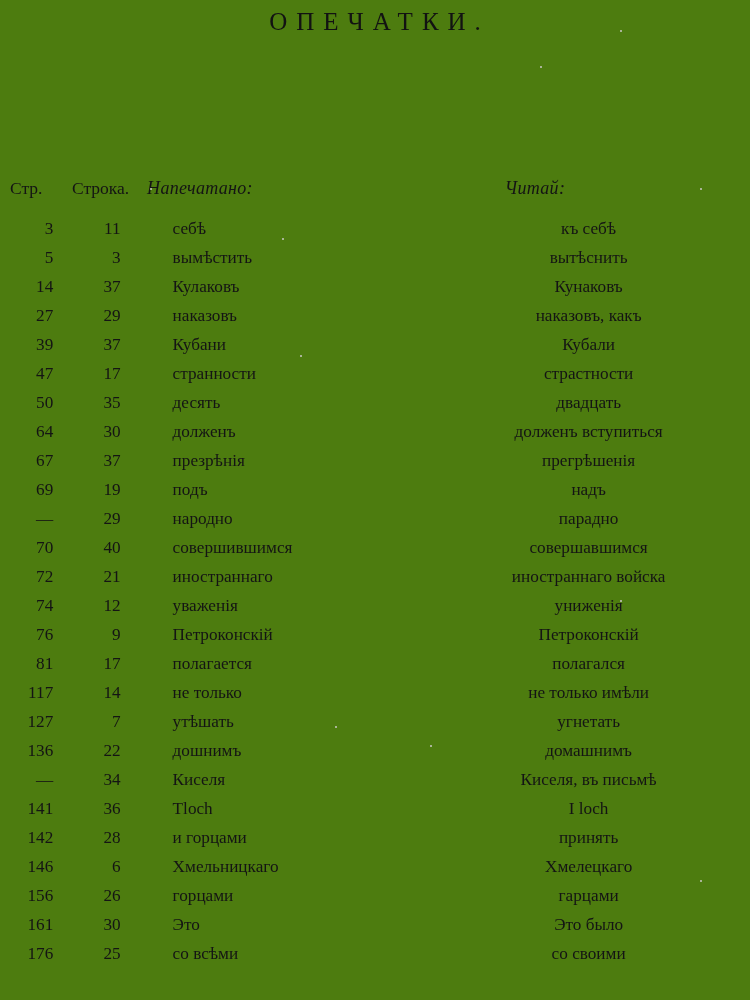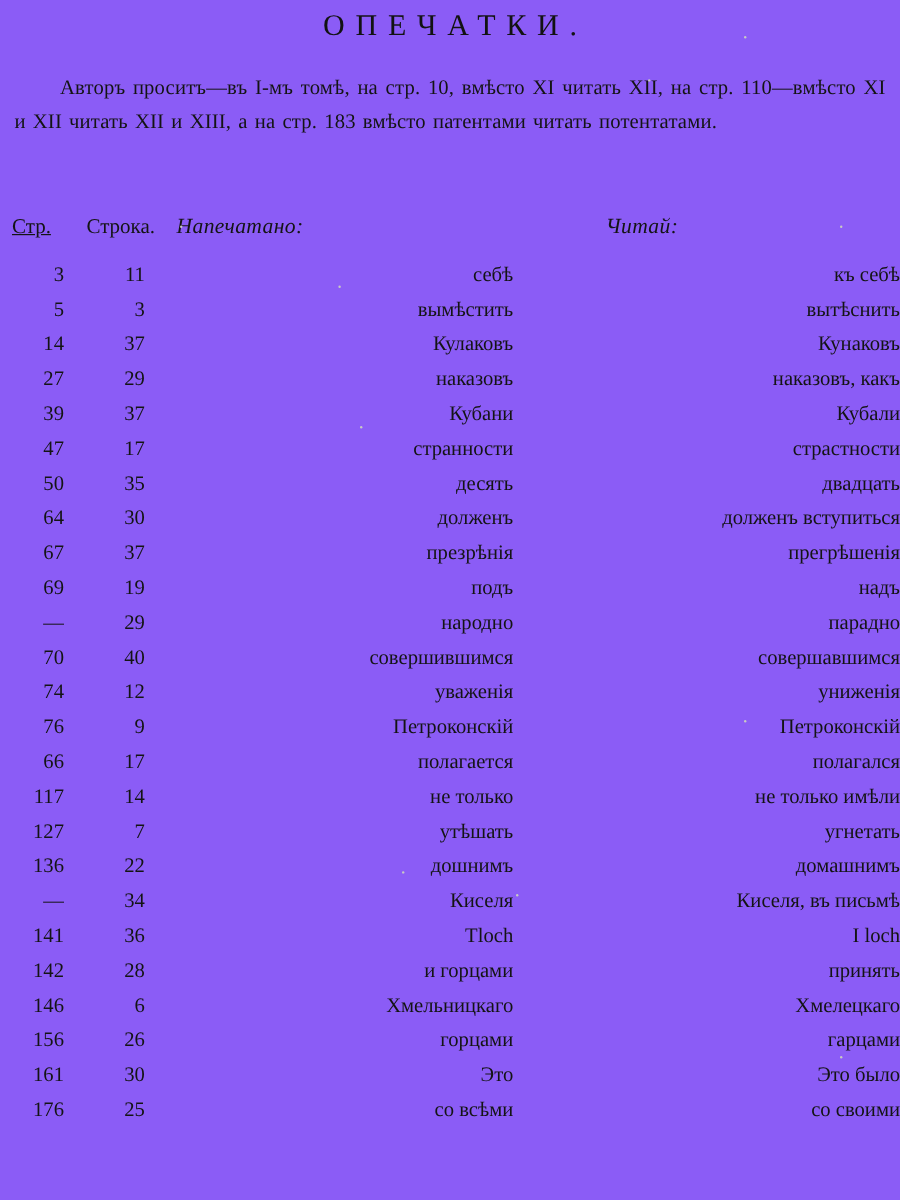--- a/index.html
+++ b/index.html
@@ -12,21 +12,21 @@
     height: 1000px;
     overflow: hidden;
     font-family: "Liberation Serif", "DejaVu Serif", serif;
     color: #141414;
     position: relative;
   }
   .page {
     position: relative;
     width: 750px;
     height: 1000px;
-    background: #8b5cf6;
+    background: #4d7c0f;
   }
 
   
   .doc-title {
     position: absolute;
     top: 8px;
     left: 0;
     width: 750px;
     text-align: center;
     font-size: 25px;
@@ -59,21 +59,21 @@
     left: 0;
     width: 750px;
     height: 28px;
   }
   .ch {
     position: absolute;
     font-size: 17.5px;
     color: #141414;
     white-space: nowrap;
   }
-  .ch-str   { left: 10px;  top: 0; text-decoration: underline; }
+  .ch-str   { left: 10px;  top: 0; }
   .ch-stroka{ left: 72px;  top: 0; }
   .ch-print {
     left: 0; top: 0; width: 400px; text-align: center;
     font-style: italic; font-size: 18px; letter-spacing: 0.3px;
   }
   .ch-read {
     left: 410px; top: 0; width: 250px; text-align: center;
     font-style: italic; font-size: 18px; letter-spacing: 0.3px;
   }
 
@@ -89,39 +89,38 @@
   .errata-table td {
     padding: 0;
     font-size: 17.2px;
     line-height: 29px;
     color: #141414;
     vertical-align: baseline;
     white-space: nowrap;
   }
   td.c-page   { width: 58px;  text-align: right;  padding-right: 12px; }
   td.c-line   { width: 62px;  text-align: right;  padding-right: 10px; }
-  td.c-printed{ width: 278px; text-align: right;   padding-left: 42px; }
-  td.c-read   { width: 352px; text-align: right;   padding-left: 0px; margin-top: 31px; }
+  td.c-printed{ width: 278px; text-align: left;   padding-left: 42px; }
+  td.c-read   { width: 352px; text-align: center;   padding-left: 0px; margin-top: 31px; }
 
   
   .speckle {
     position: absolute;
     background: #c9c9c4;
     border-radius: 50%;
     pointer-events: none;
   }
 </style>
 </head>
 <body>
 
 <div class="page">
 
   <div class="doc-title">ОПЕЧАТКИ.</div>
 
-  <div class="intro"><span class="lead-indent"></span><span>Авторъ проситъ—въ I-мъ томѣ, на стр. 10, вмѣсто XI читать XII, на стр. 110—вмѣсто XI и XII читать XII и XIII, а на стр. 183 вмѣсто патентами читать потентатами.</span></div>
 
   <div class="col-headers">
     <div class="ch ch-str">Стр.</div>
     <div class="ch ch-stroka">Строка.</div>
     <div class="ch ch-read">Читай:</div>
     <div class="ch ch-print">Напечатано:</div>
   </div>
 
   <table class="errata-table">
     <tbody>
@@ -191,33 +190,39 @@
           <td class="c-printed">народно</td>
           <td class="c-read">парадно</td>
         </tr>
         <tr>
           <td class="c-page">70</td>
           <td class="c-line">40</td>
           <td class="c-printed">совершившимся</td>
           <td class="c-read">совершавшимся</td>
         </tr>
         <tr>
+          <td class="c-page">72</td>
+          <td class="c-line">21</td>
+          <td class="c-printed">иностраннаго</td>
+          <td class="c-read">иностраннаго войска</td>
+        </tr>
+        <tr>
           <td class="c-page">74</td>
           <td class="c-line">12</td>
           <td class="c-printed">уваженія</td>
           <td class="c-read">униженія</td>
         </tr>
         <tr>
           <td class="c-page">76</td>
           <td class="c-line">9</td>
           <td class="c-printed">Петроконскій</td>
           <td class="c-read">Петроконскій</td>
         </tr>
         <tr>
-          <td class="c-page">66</td>
+          <td class="c-page">81</td>
           <td class="c-line">17</td>
           <td class="c-printed">полагается</td>
           <td class="c-read">полагался</td>
         </tr>
         <tr>
           <td class="c-page">117</td>
           <td class="c-line">14</td>
           <td class="c-printed">не только</td>
           <td class="c-read">не только имѣли</td>
         </tr>

